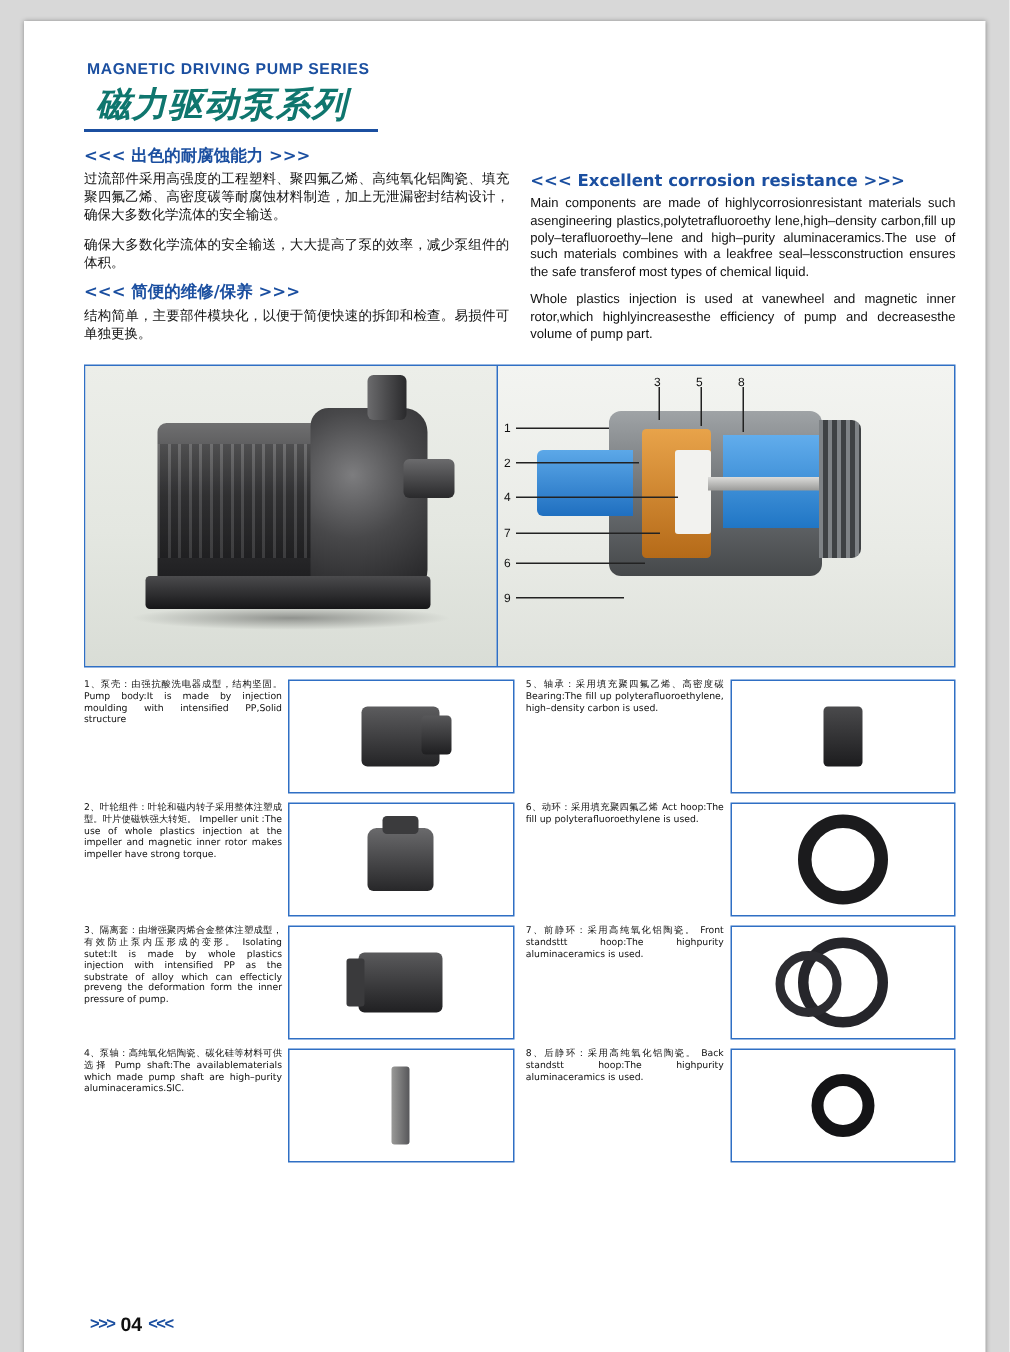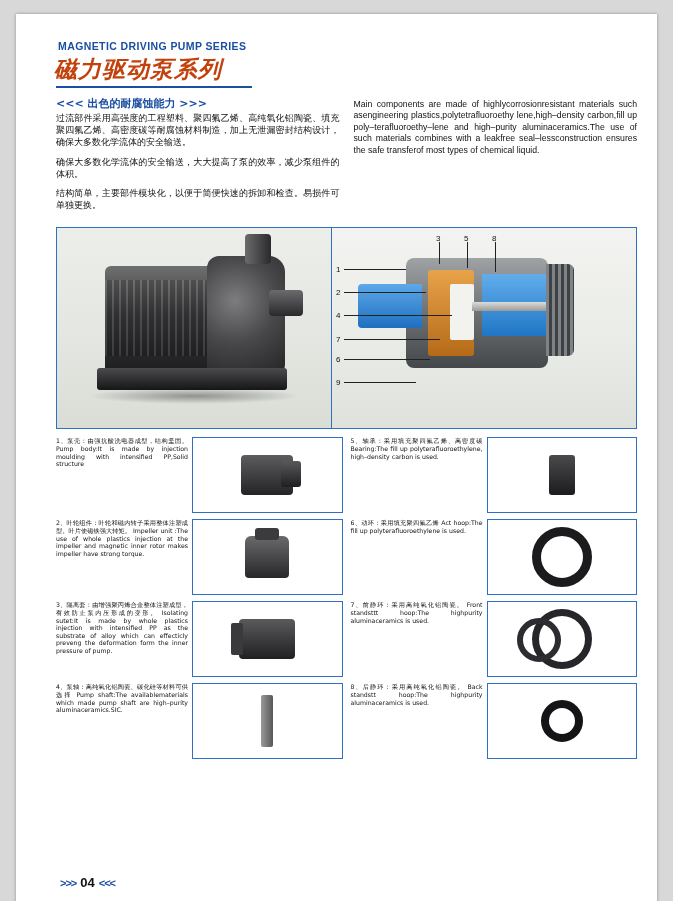--- a/index.html
+++ b/index.html
@@ -18,50 +18,50 @@
   }
   .inner{
     position:absolute;left:22px;top:16px;right:14px;bottom:12px;
   }
   
   .hdr-en{
     color:#1b4fa0;font-size:10.5px;font-weight:bold;letter-spacing:.4px;
     margin-left:20px;margin-top:10px;
   }
   .hdr-cn{
-    margin-left:16px;margin-top:2px;
-    color:#c2410c;font-size:23px;font-weight:bold;font-style:italic;
+    margin-left:26px;margin-top:2px;
+    color:#0f766e;font-size:23px;font-weight:bold;font-style:italic;
     font-family:"DejaVu Sans", sans-serif;letter-spacing:1px;
   }
   .hdr-rule{
     margin-left:18px;margin-top:1px;width:196px;height:2px;background:#1b4fa0;
   }
   
   .titlebar{
     margin:14px 6px 0 18px;
     border:1px solid #1b4fa0;
     height:19px;
     display:flex;align-items:center;justify-content:center;
   }
   .titlebar span{
     color:#1b4fa0;font-size:10.5px;font-weight:bold;letter-spacing:.1px;
   }
   
   .cols{
-    display:flex;margin:9px 6px 0 18px;gap:14px;
+    display:flex;margin:9px 6px 0 18px;gap:14px;align-items:flex-end;
   }
   .col{width:288px;}
   .sec{margin-bottom:7px;}
   .sec-h{
     color:#1b4fa0;font-size:11px;font-weight:bold;line-height:14px;
     font-family:"DejaVu Sans", sans-serif;
   }
   .sec-b{
     color:#111;font-size:9px;line-height:12.2px;text-align:justify;
-    font-family:Liberation Mono, monospace;
+    font-family:Liberation Serif, serif;
     margin-top:2px;
   }
   .col-en .sec-h{font-size:11px;}
   .col-en .sec-b{font-family:"Liberation Sans", sans-serif;font-size:8.7px;line-height:11.4px;}
   
   .photoband{
     margin:8px 6px 0 18px;
     border:1px solid #2f6fc4;
     height:200px;
     display:flex;
@@ -196,28 +196,31 @@
     <div class="cols">
       <div class="col col-cn">
         <div class="sec">
           <div class="sec-h">&lt;&lt;&lt;  出色的耐腐蚀能力  &gt;&gt;&gt;</div>
           <div class="sec-b">过流部件采用高强度的工程塑料、聚四氟乙烯、高纯氧化铝陶瓷、填充聚四氟乙烯、高密度碳等耐腐蚀材料制造，加上无泄漏密封结构设计，确保大多数化学流体的安全输送。</div>
         </div>
         <div class="sec">
           <div class="sec-b">确保大多数化学流体的安全输送，大大提高了泵的效率，减少泵组件的体积。</div>
         </div>
         <div class="sec">
+          <div class="sec-h">&lt;&lt;&lt;  简便的维修/保养  &gt;&gt;&gt;</div>
           <div class="sec-b">结构简单，主要部件模块化，以便于简便快速的拆卸和检查。易损件可单独更换。</div>
         </div>
       </div>
       <div class="col col-en">
         <div class="sec">
+          <div class="sec-h">&lt;&lt;&lt;  Excellent corrosion resistance  &gt;&gt;&gt;</div>
           <div class="sec-b">Main components are made of highlycorrosionresistant materials such asengineering plastics,polytetrafluoroethy lene,high–density carbon,fill up poly–terafluoroethy–lene and high–purity aluminaceramics.The use of such materials combines with a leakfree seal–lessconstruction ensures the safe transferof most types of chemical liquid.</div>
         </div>
         <div class="sec">
+          <div class="sec-b">Whole plastics injection is used at vanewheel and magnetic inner rotor,which highlyincreasesthe efficiency of pump and decreasesthe volume of pump part.</div>
         </div>
         <div class="sec">
         </div>
       </div>
     </div>
 
     <div class="photoband">
       <div class="photo-left">
         <div class="pump-body"></div>
         <div class="pump-front"></div>

